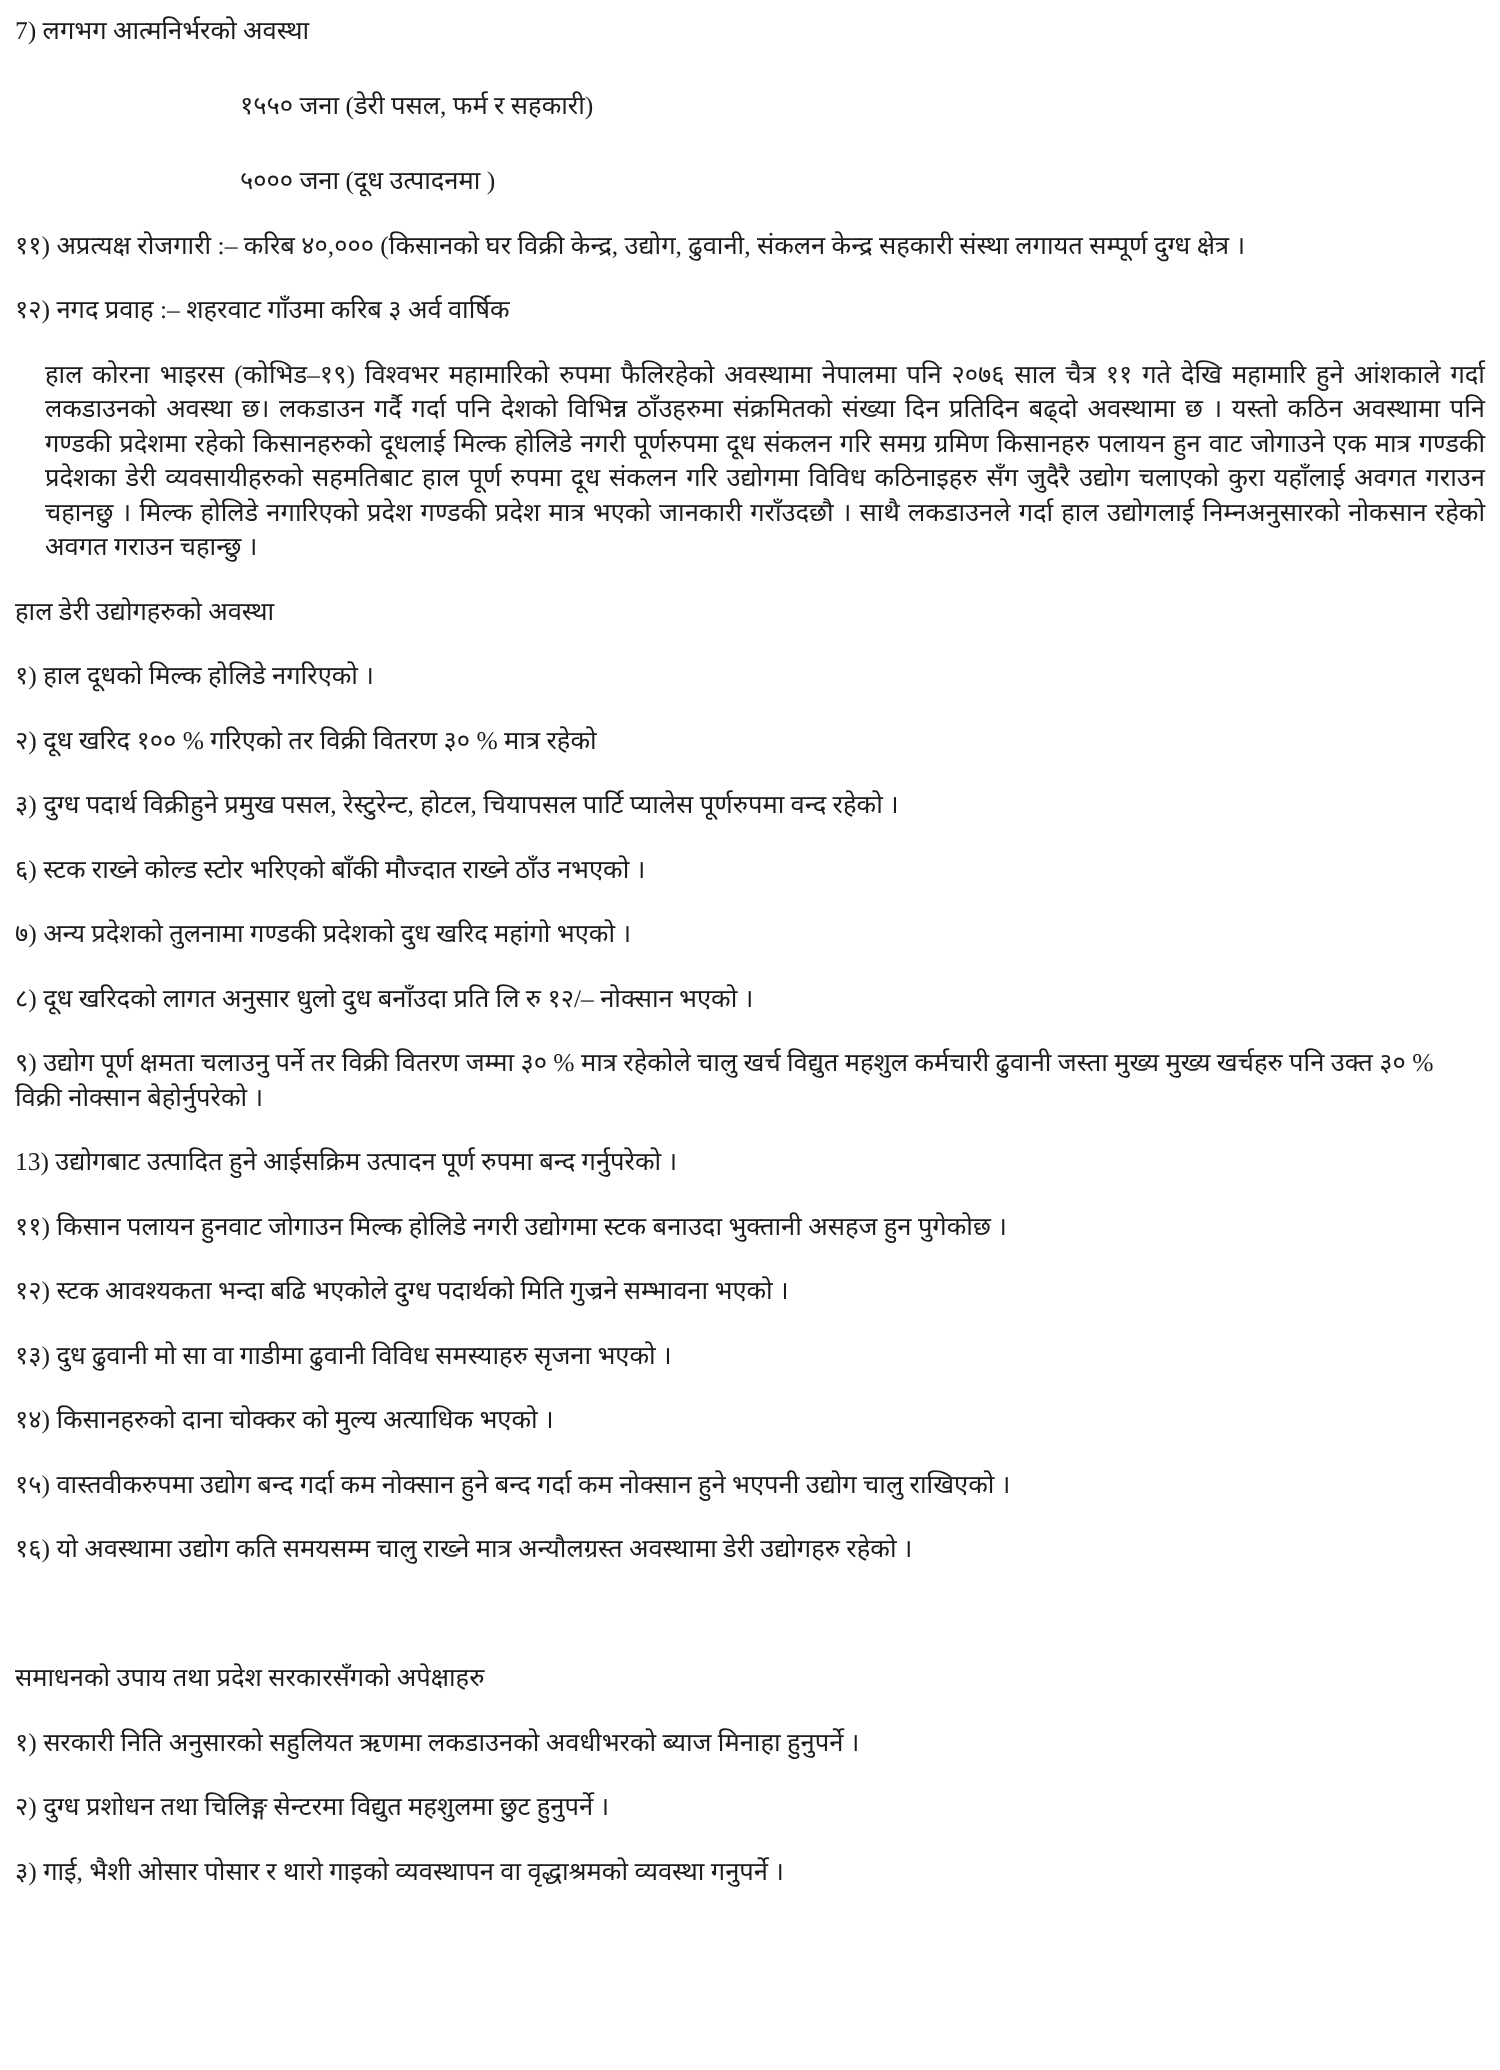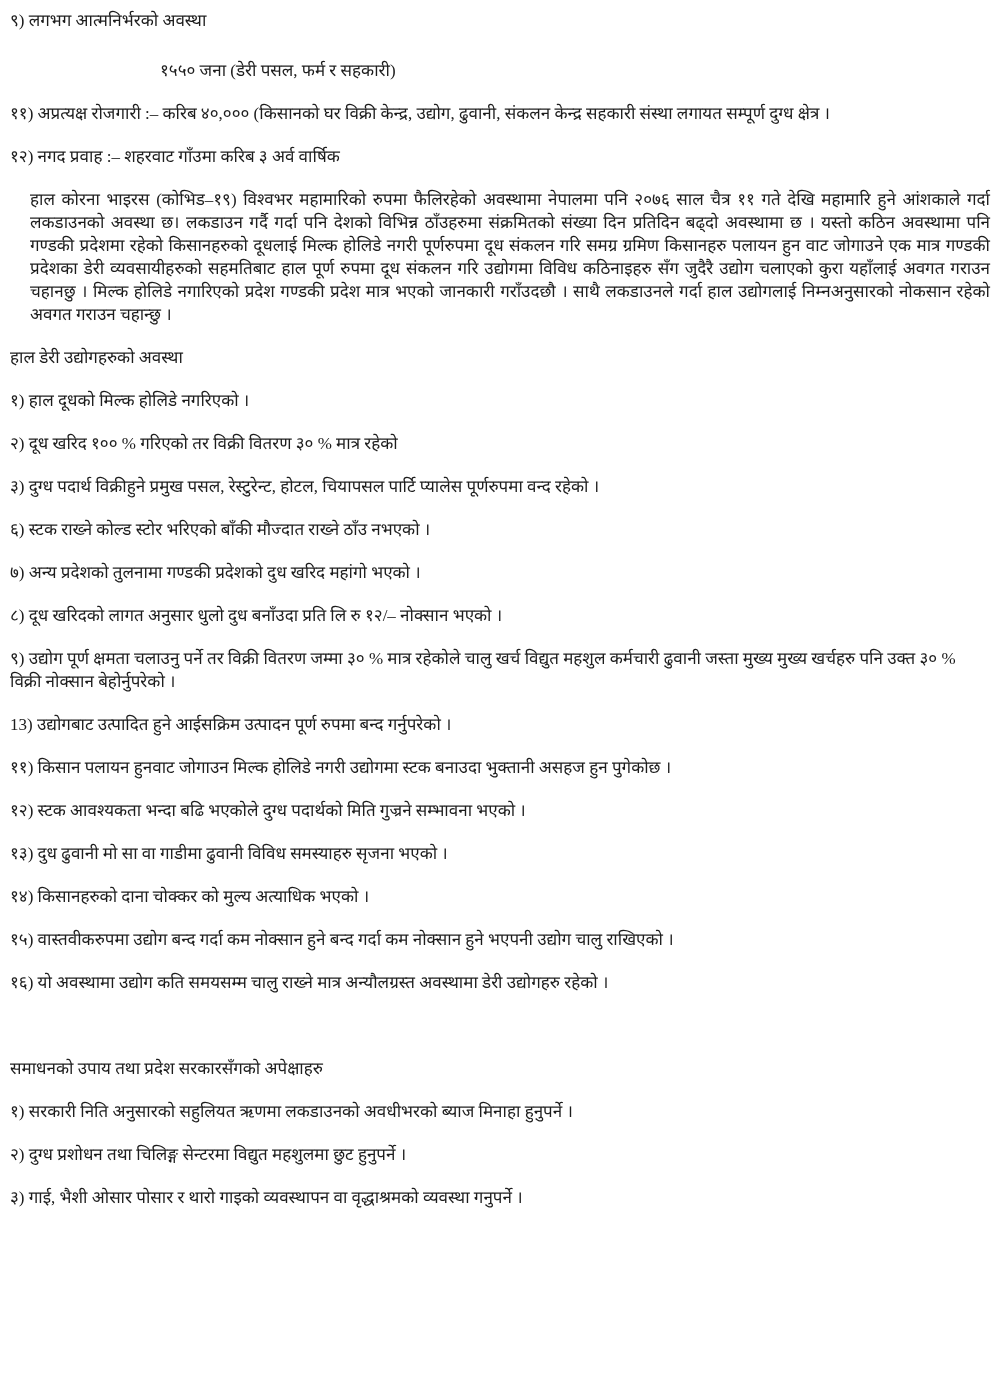--- a/index.html
+++ b/index.html
@@ -34,22 +34,23 @@
   }
   .doc .gap {
     height: 23px;
     margin-bottom: 20px;
   }
 </style>
 </head>
 <body>
 
 <div class="doc" id="doc-root">
-    <div class="line">९) लगभग आत्मनिर्भरको अवस्था</div>
+    <div class="line">7) लगभग आत्मनिर्भरको अवस्था</div>
     <div class="indent">१५५० जना (डेरी पसल, फर्म र सहकारी)</div>
+    <div class="indent">५००० जना (दूध उत्पादनमा )</div>
     <div class="line">११) अप्रत्यक्ष रोजगारी :– करिब ४०,००० (किसानको घर विक्री केन्द्र, उद्योग, ढुवानी, संकलन केन्द्र सहकारी संस्था लगायत सम्पूर्ण दुग्ध क्षेत्र ।</div>
     <div class="line">१२) नगद प्रवाह :– शहरवाट गाँउमा करिब ३ अर्व वार्षिक</div>
     <div class="paragraph">हाल कोरना भाइरस (कोभिड–१९) विश्वभर महामारिको रुपमा फैलिरहेको अवस्थामा नेपालमा पनि २०७६ साल चैत्र ११ गते देखि महामारि हुने आंशकाले गर्दा लकडाउनको अवस्था छ। लकडाउन गर्दै गर्दा पनि देशको विभिन्न ठाँउहरुमा संक्रमितको संख्या दिन प्रतिदिन बढ्दो अवस्थामा छ । यस्तो कठिन अवस्थामा पनि गण्डकी प्रदेशमा रहेको किसानहरुको दूधलाई मिल्क होलिडे नगरी पूर्णरुपमा दूध संकलन गरि समग्र ग्रमिण किसानहरु पलायन हुन वाट जोगाउने एक मात्र गण्डकी प्रदेशका डेरी व्यवसायीहरुको सहमतिबाट हाल पूर्ण रुपमा दूध संकलन गरि उद्योगमा विविध कठिनाइहरु सँग जुदैरै उद्योग चलाएको कुरा यहाँलाई अवगत गराउन चहानछु । मिल्क होलिडे नगारिएको प्रदेश गण्डकी प्रदेश मात्र भएको जानकारी गराँउदछौ । साथै लकडाउनले गर्दा हाल उद्योगलाई निम्नअनुसारको नोकसान रहेको अवगत गराउन चहान्छु ।</div>
     <div class="heading">हाल डेरी उद्योगहरुको अवस्था</div>
     <div class="line">१) हाल दूधको मिल्क होलिडे नगरिएको ।</div>
     <div class="line">२) दूध खरिद १०० % गरिएको तर विक्री वितरण ३० % मात्र रहेको</div>
     <div class="line">३) दुग्ध पदार्थ विक्रीहुने प्रमुख पसल, रेस्टुरेन्ट, होटल, चियापसल पार्टि प्यालेस पूर्णरुपमा वन्द रहेको ।</div>
     <div class="line">६) स्टक राख्ने कोल्ड स्टोर भरिएको बाँकी मौज्दात राख्ने ठाँउ नभएको ।</div>
     <div class="line">७) अन्य प्रदेशको तुलनामा गण्डकी प्रदेशको दुध खरिद महांगो भएको ।</div>
     <div class="line">८) दूध खरिदको लागत अनुसार धुलो दुध बनाँउदा प्रति लि रु १२/– नोक्सान भएको ।</div>

